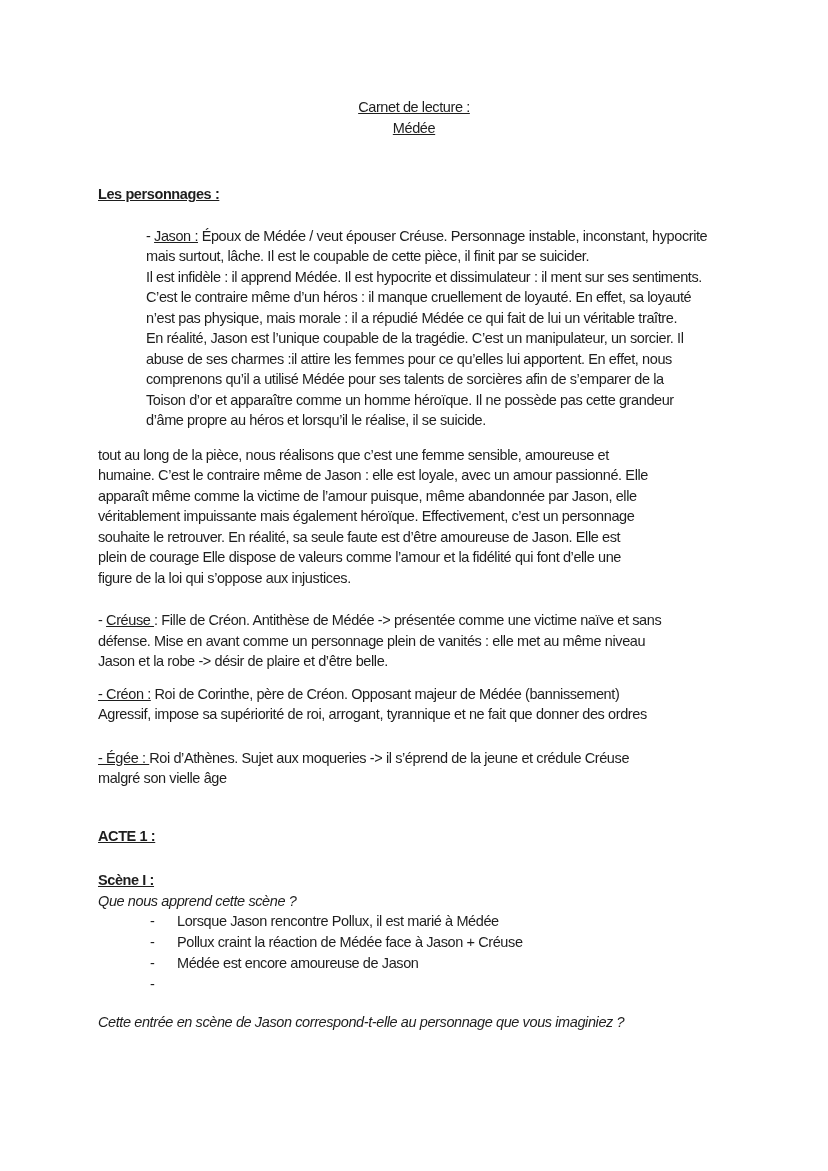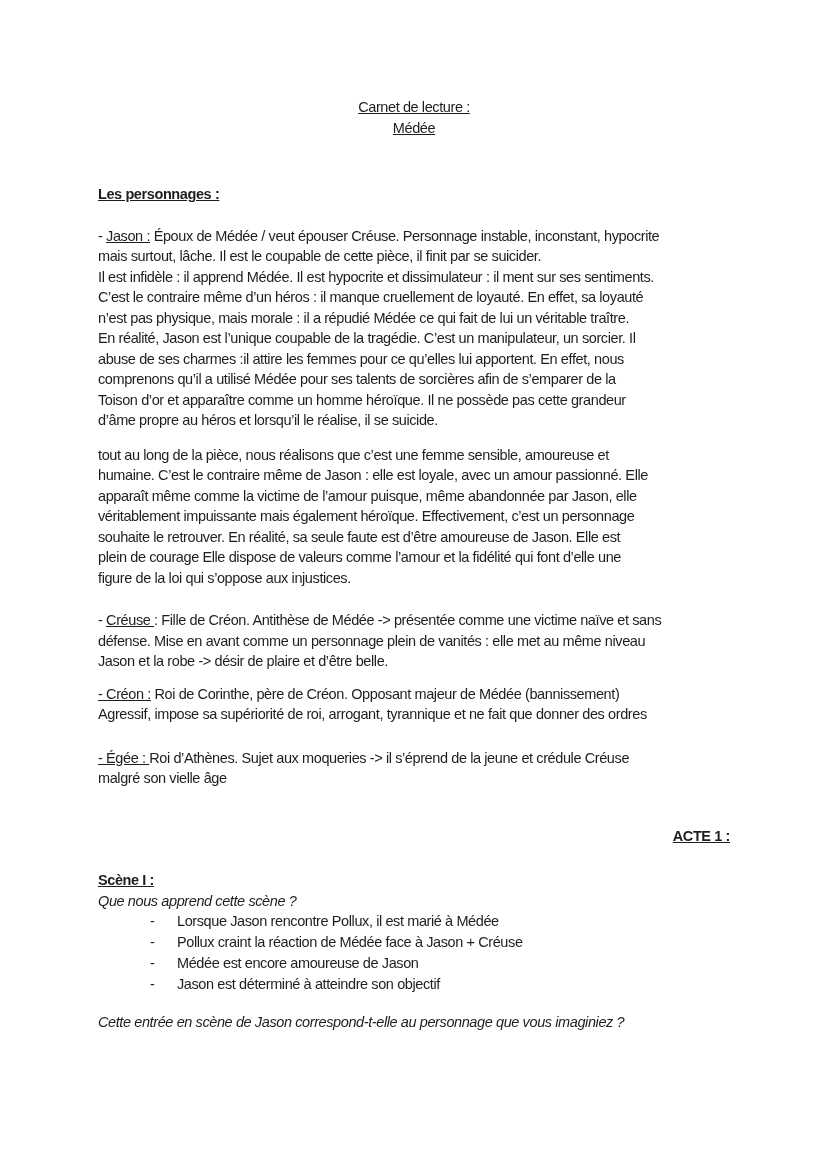--- a/index.html
+++ b/index.html
@@ -26,25 +26,25 @@
     line-height: 20.5px;
     letter-spacing: -0.4px;
     white-space: pre;
   }
   .title-block { text-align: center; margin-right: 18px; }
   .u { text-decoration: underline; }
   .h {
     font-weight: bold;
     text-decoration: underline;
   }
-  .center { text-align: right; margin-right: 18px; }
+  .center { text-align: left; margin-right: 18px; }
   .i { font-style: italic; }
 
   .heading-personnages { margin-top: 46px; }
-  .para-jason  { margin-top: 21px; }
+  .para-jason  { margin-top: 21px; margin-left: 48px; }
   .para-medee  { margin-top: 14px; }
   .para-creuse { margin-top: 22px; }
   .para-creon  { margin-top: 12px; }
   .para-egee   { margin-top: 23px; }
   .heading-acte  { margin-top: 37px; }
   .heading-scene { margin-top: 24px; }
   .closing-question { margin-top: 17px; }
 
   .bullet-row { display: flex; }
   .bullet-row .line { line-height: 21px; }
@@ -131,19 +131,18 @@
       <div class="bullet-row">
         <span class="bullet-dash line">-</span>
         <span class="line">Pollux craint la réaction de Médée face à Jason + Créuse</span>
       </div>
       <div class="bullet-row">
         <span class="bullet-dash line">-</span>
         <span class="line">Médée est encore amoureuse de Jason</span>
       </div>
       <div class="bullet-row">
         <span class="bullet-dash line">-</span>
-        <span class="line">Jason est déterminé à atteindre son objectif</span>
       </div>
     </div>
 
   <div class="line i closing-question">Cette entrée en scène de Jason correspond-t-elle au personnage que vous imaginiez ?</div>
 
 </div>
 
 </body></html>

